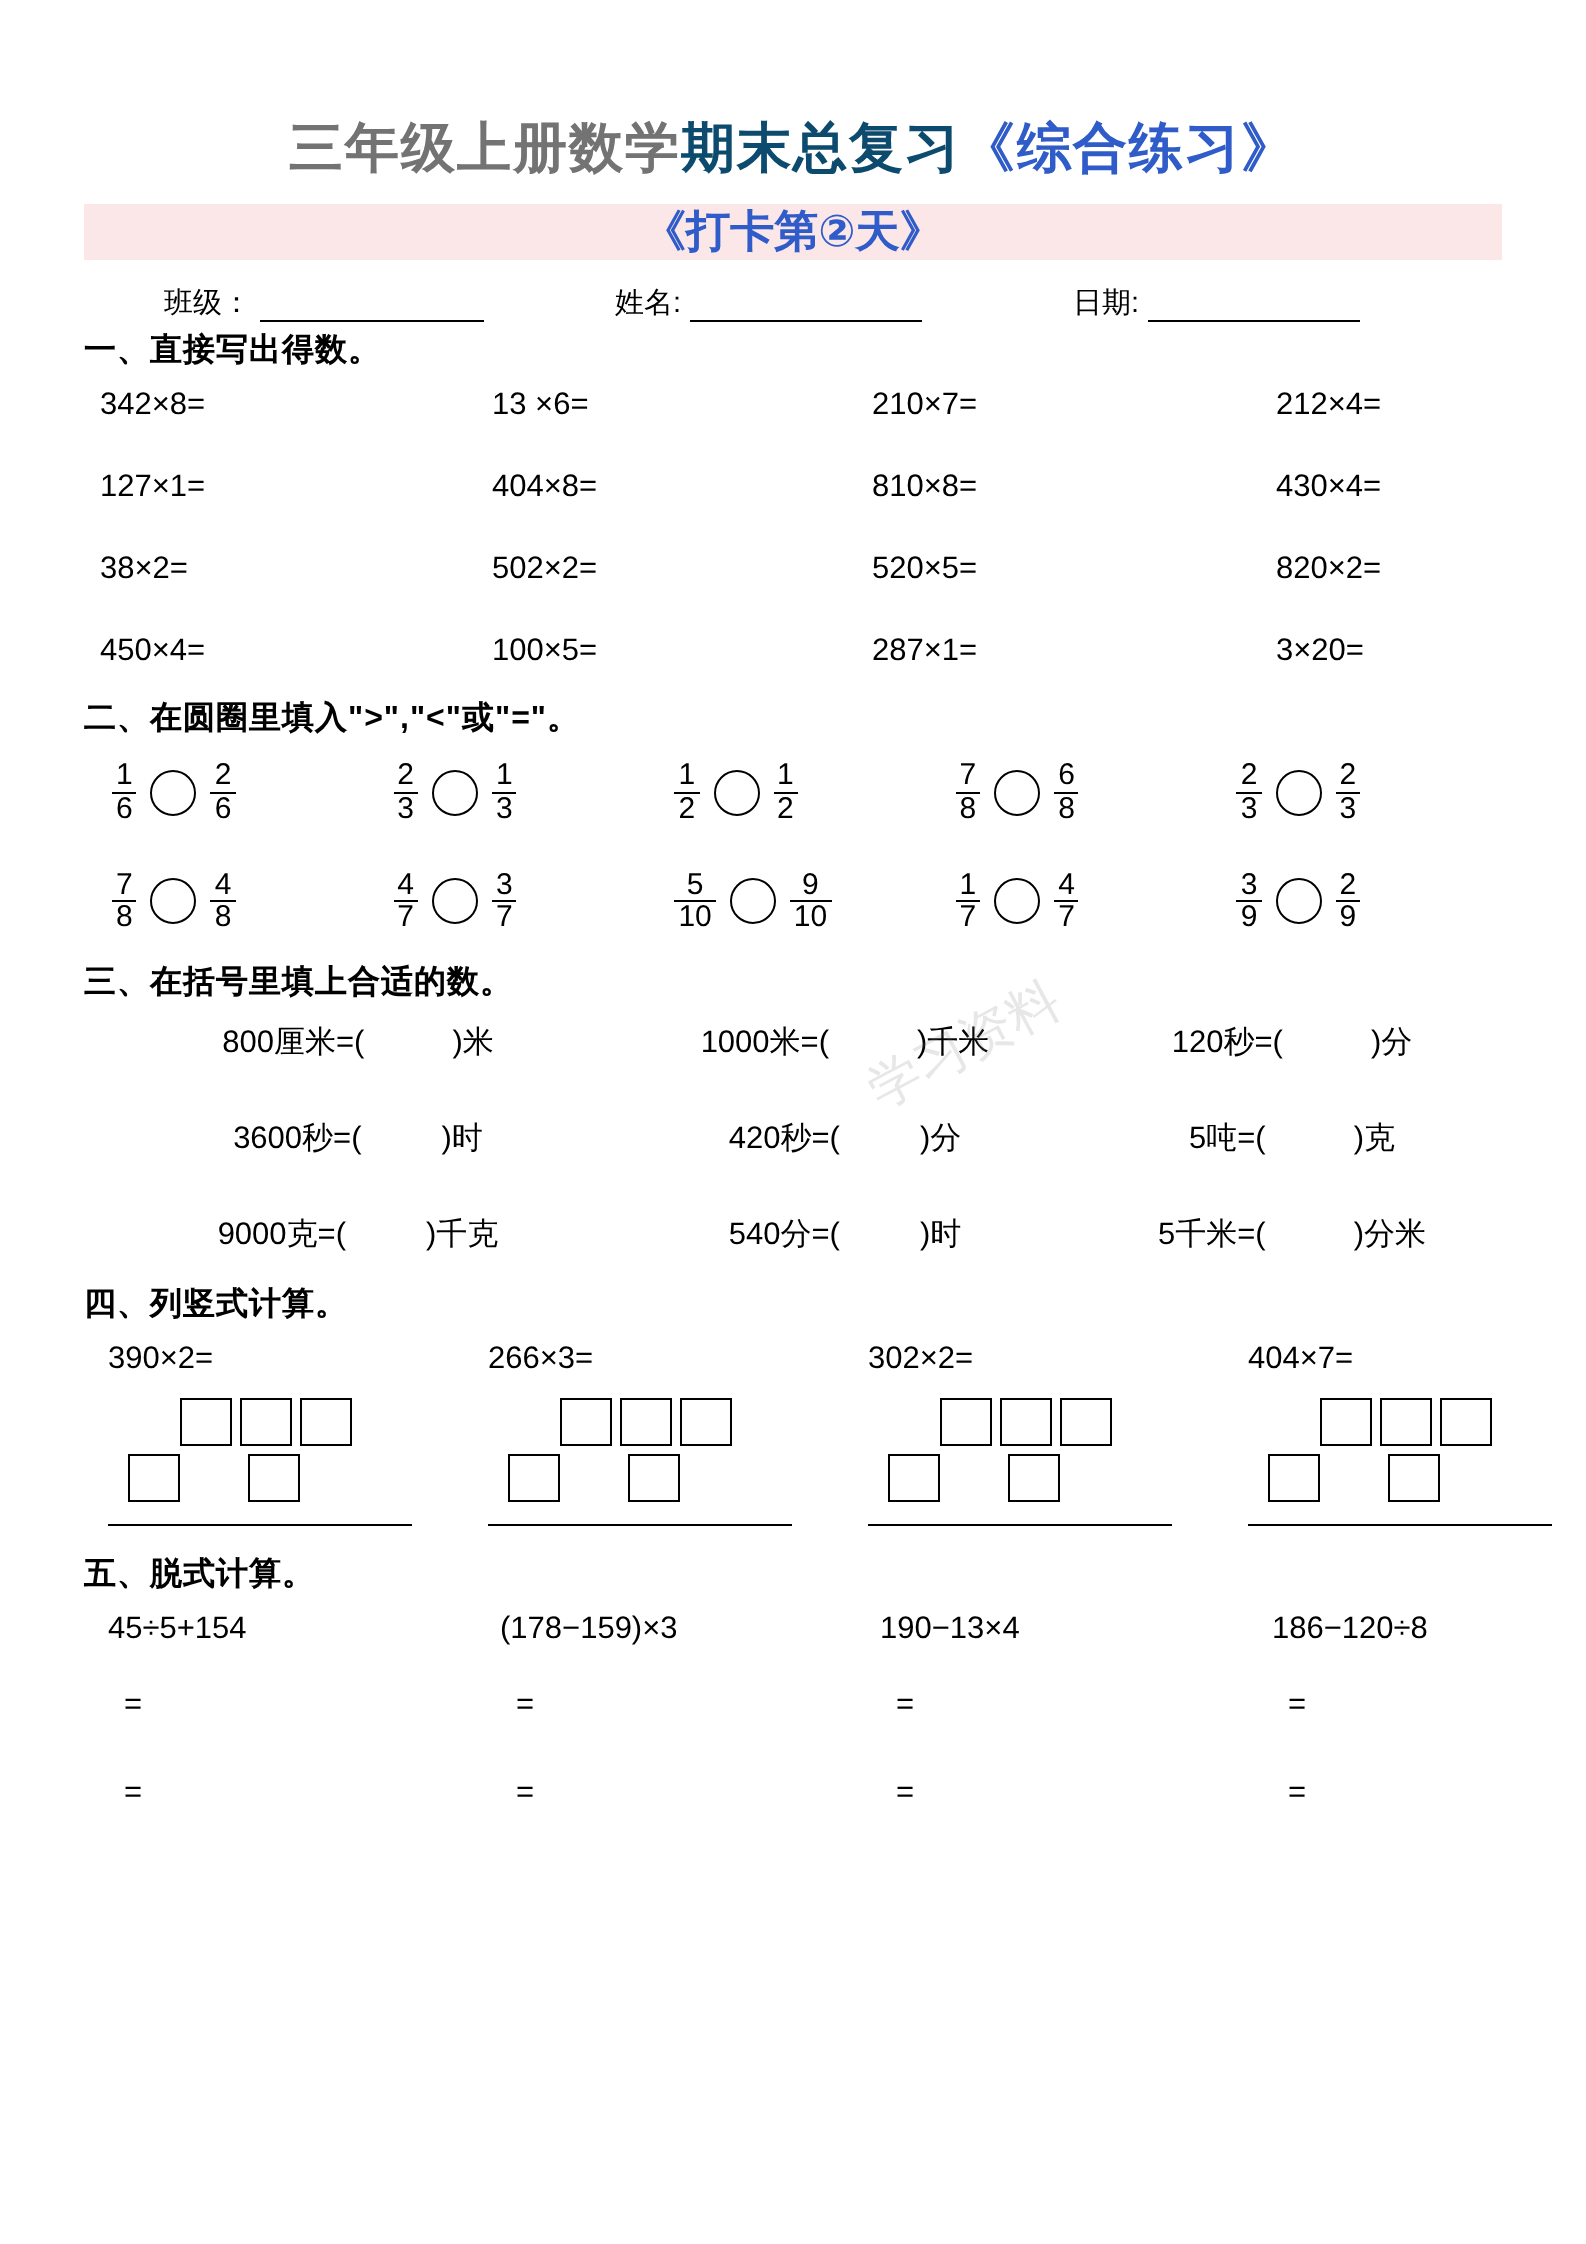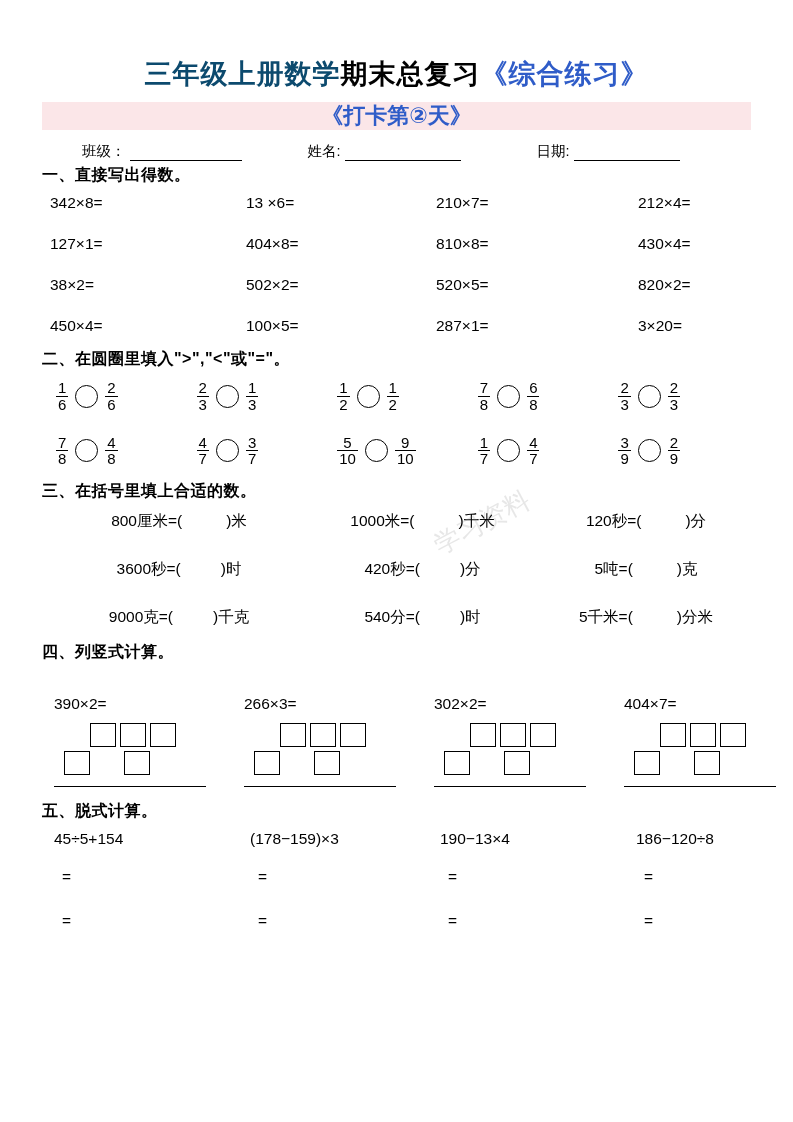--- a/index.html
+++ b/index.html
@@ -25,22 +25,22 @@
 
   
   .title-row {
     text-align: center;
     padding-top: 56px;
     font-size: 27px;
     font-weight: bold;
     letter-spacing: 1px;
     white-space: nowrap;
   }
-  .title-black { color: #0c4a6e; }
-  .title-red { color: #000000; }
+  .title-black { color: #737373; }
+  .title-red { color: #0c4a6e; }
   .title-blue { color: #2f5cc8; }
 
   .subtitle-band {
     margin-top: 10px;
     background: #fbe6e8;
     height: 28px;
     line-height: 28px;
     text-align: center;
     font-size: 22px;
     font-weight: bold;
@@ -139,21 +139,21 @@
   .gap-paren-sm { display: inline-block; width: 40px; }
 
   
   .vert-grid {
     display: grid;
     grid-template-columns: 190px 190px 190px 1fr;
     font-size: 15.5px;
     padding-left: 12px;
     margin-top: 8px;
   }
-  .vert-item .expr { white-space: nowrap; margin-bottom: 10px; margin-top: 24px; }
+  .vert-item .expr { white-space: nowrap; margin-bottom: 10px; }
   .boxes-top {
     display: flex;
     gap: 4px;
     padding-left: 36px;
   }
   .boxes-bottom {
     display: flex;
     gap: 4px;
     padding-left: 10px;
     margin-top: 4px;

